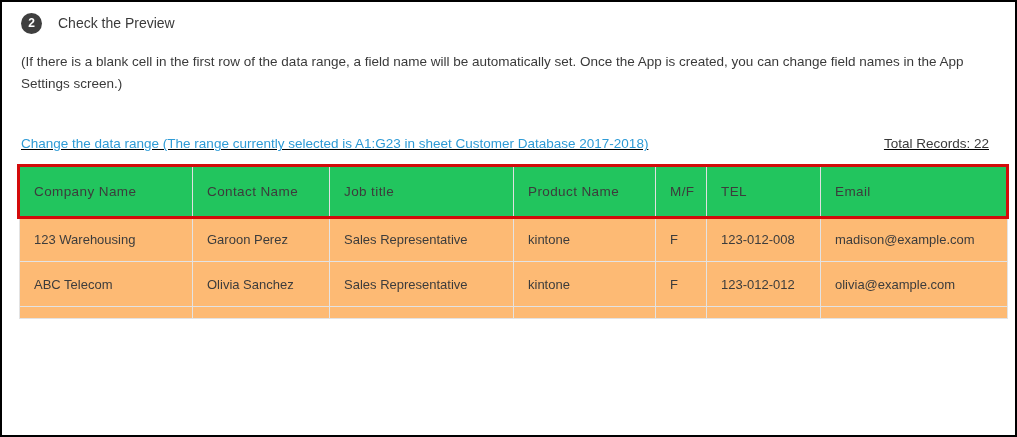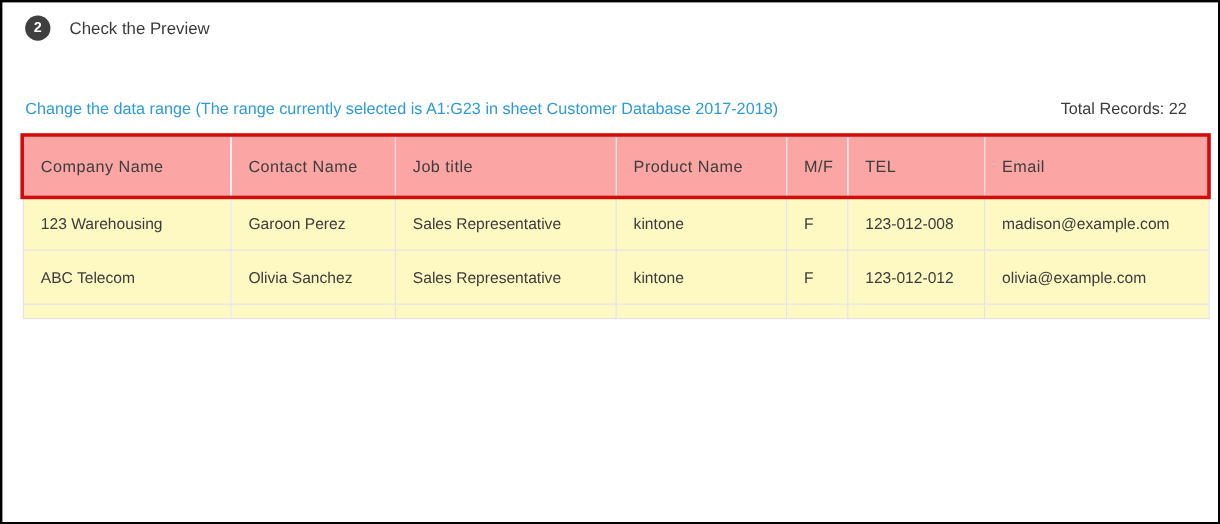--- a/index.html
+++ b/index.html
@@ -49,20 +49,21 @@
     line-height: 22px;
     color: #3a3a3a;
   }
 
   
   .range-row {
     display: flex;
     justify-content: space-between;
     align-items: baseline;
     margin: 9px 26px 0 19px;
+    text-decoration: underline;
   }
   .range-link {
     font-size: 13.5px;
     color: #2e9bd6;
     text-decoration: none;
     cursor: pointer;
   }
   .total-records {
     font-size: 13.5px;
     color: #3a3a3a;
@@ -75,39 +76,39 @@
     position: relative;
     margin: 15px 0 0 17px;
     width: 991px;
   }
   table.preview {
     border-collapse: collapse;
     table-layout: fixed;
     width: 988px;
   }
   table.preview th {
-    background: #fca5a5;
+    background: #22c55e;
     height: 50px;
     font-size: 13.5px;
     font-weight: normal;
     letter-spacing: 0.4px;
     color: #3c3c3c;
     text-align: left;
     padding: 0 8px 0 14px;
     border: 1px solid #e0e0e0;
     white-space: nowrap;
     overflow: hidden;
   }
   table.preview td {
     height: 45px;
     font-size: 13px;
     color: #3c3c3c;
     padding: 0 8px 0 14px;
     border: 1px solid #e3e3e3;
-    background: #fef9c3;
+    background: #fdba74;
     white-space: nowrap;
     overflow: hidden;
   }
   table.preview tr[data-name="table-row-partial"] td {
     height: 12px;
     border-top: 1px solid #e3e3e3;
   }
 
   
   .header-highlight {
@@ -124,20 +125,21 @@
 <body>
 
 <div class="screen" data-name="app-preview-screen">
 
   <div class="step-header" data-name="step-header">
     <div class="step-badge" data-name="step-number-badge">2</div>
     <div class="step-title" data-name="step-title">Check the Preview</div>
   </div>
 
   <div class="description" data-name="description-block">
+    <div data-name="description-line-3">(If there is a blank cell in the first row of the data range, a field name will be automatically set. Once the App is created, you can change field names in the App Settings screen.)</div>
   </div>
 
   <div class="range-row" data-name="range-row">
     <a class="range-link" data-name="change-data-range-link">Change the data range (The range currently selected is A1:G23 in sheet Customer Database 2017-2018)</a>
     <span class="total-records" data-name="total-records-label">Total Records: 22</span>
   </div>
 
   <div class="table-wrap" data-name="preview-table-container">
     <table class="preview" data-name="preview-table">
       <colgroup>

